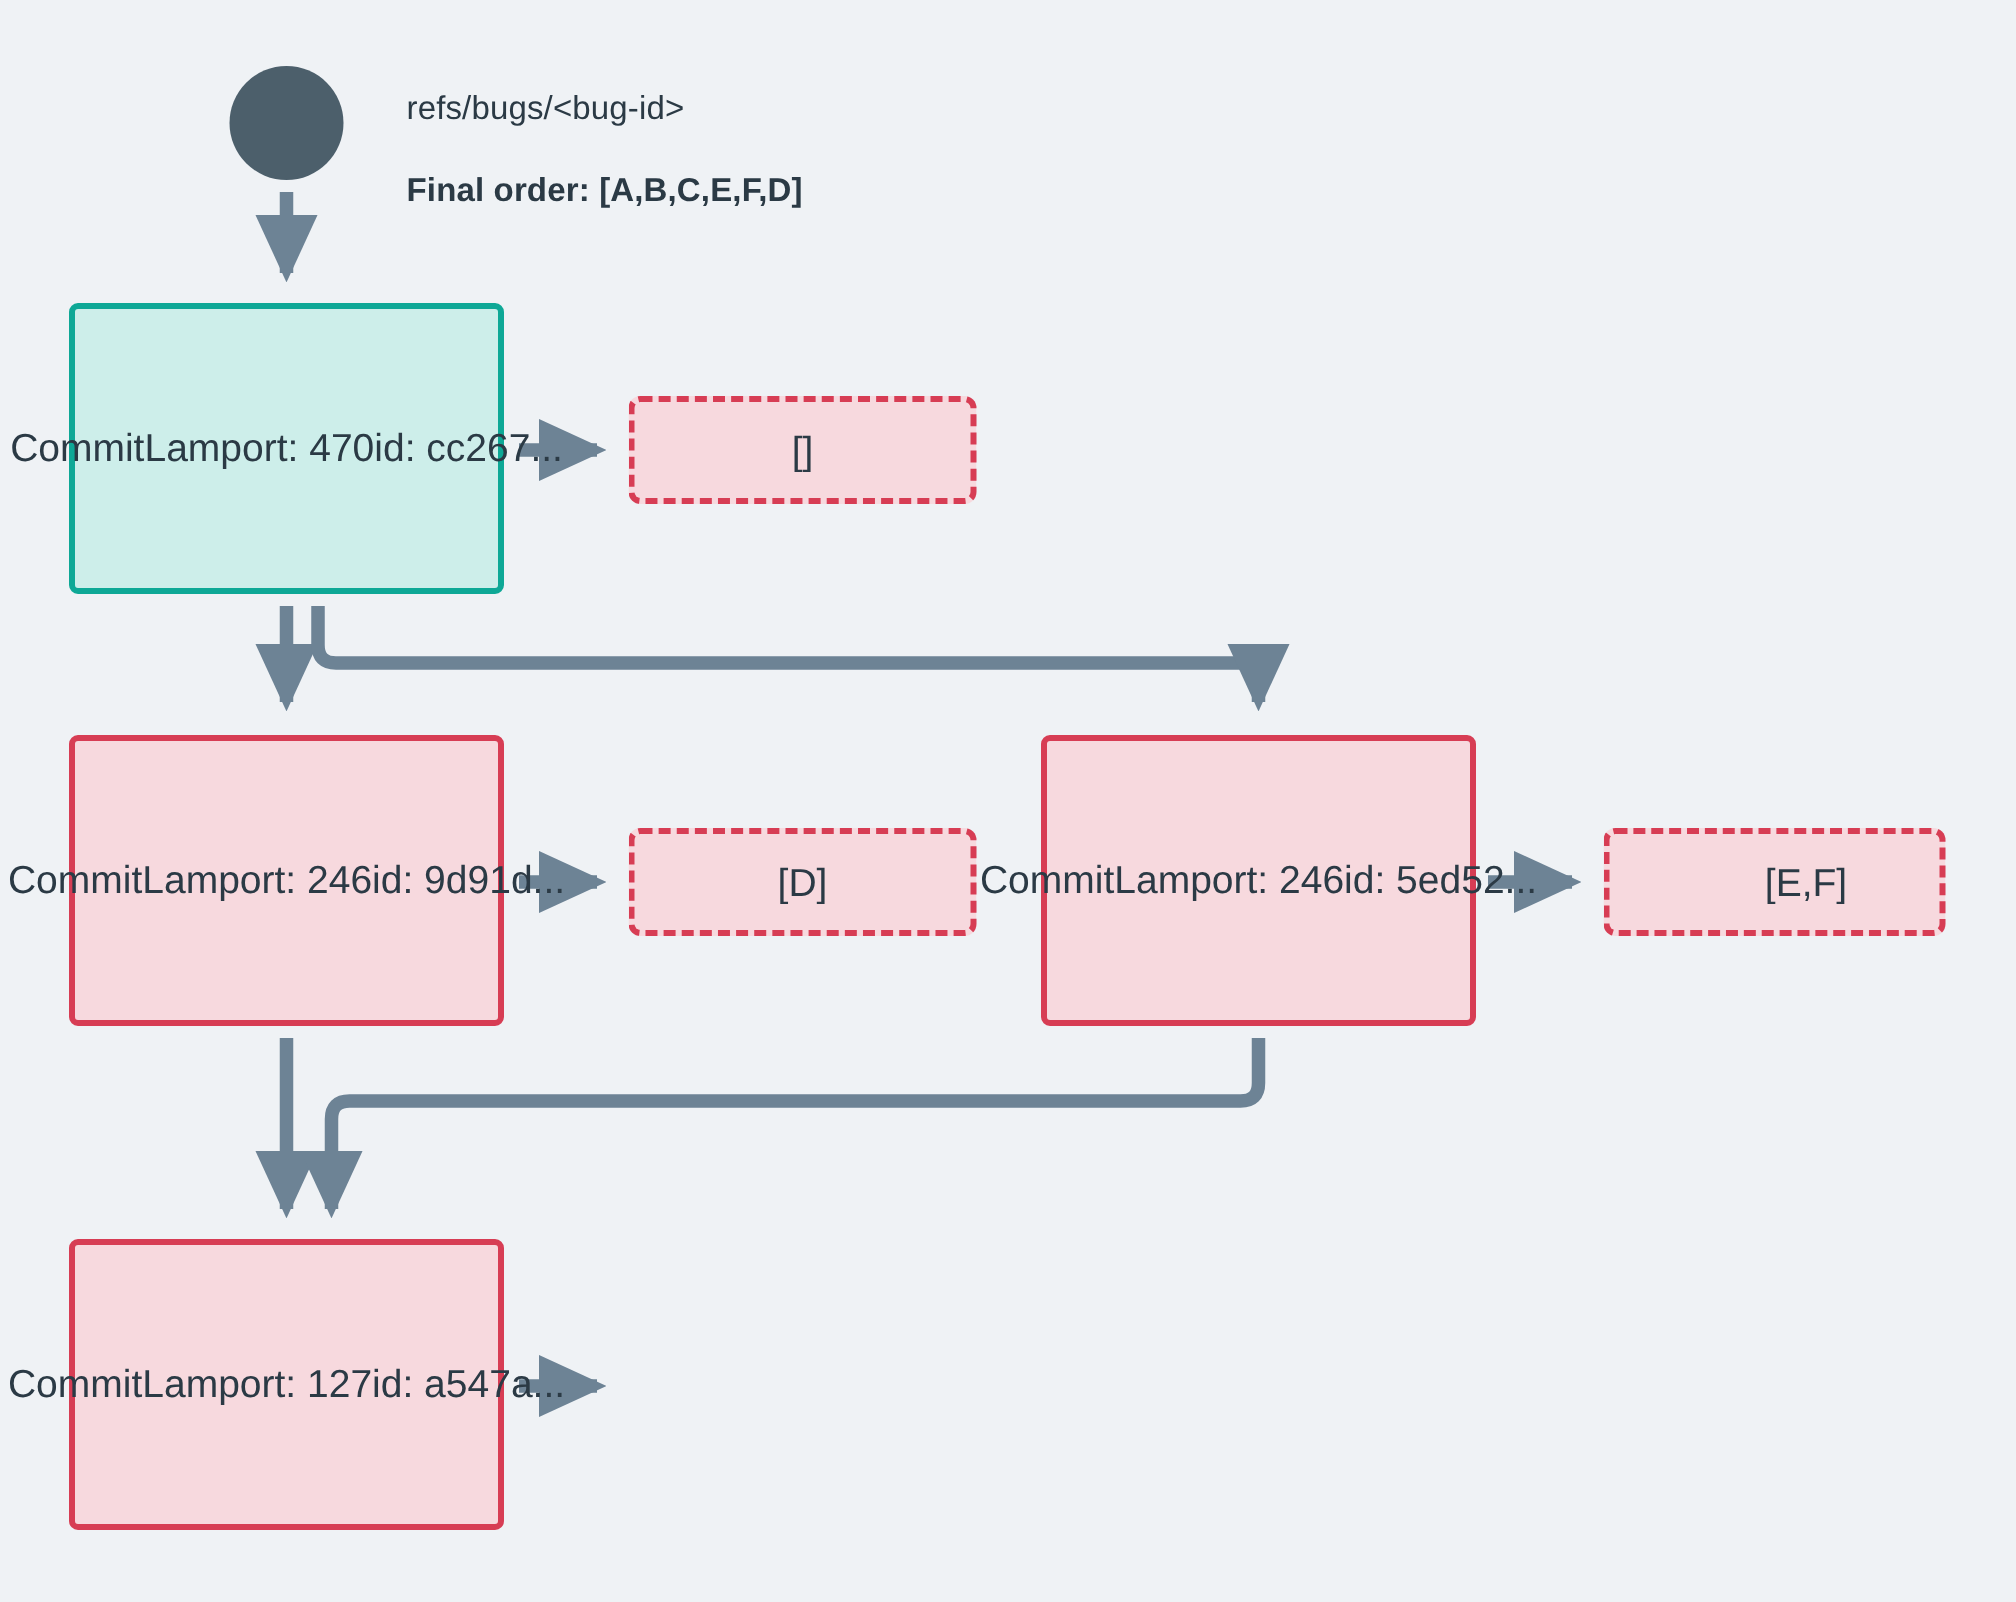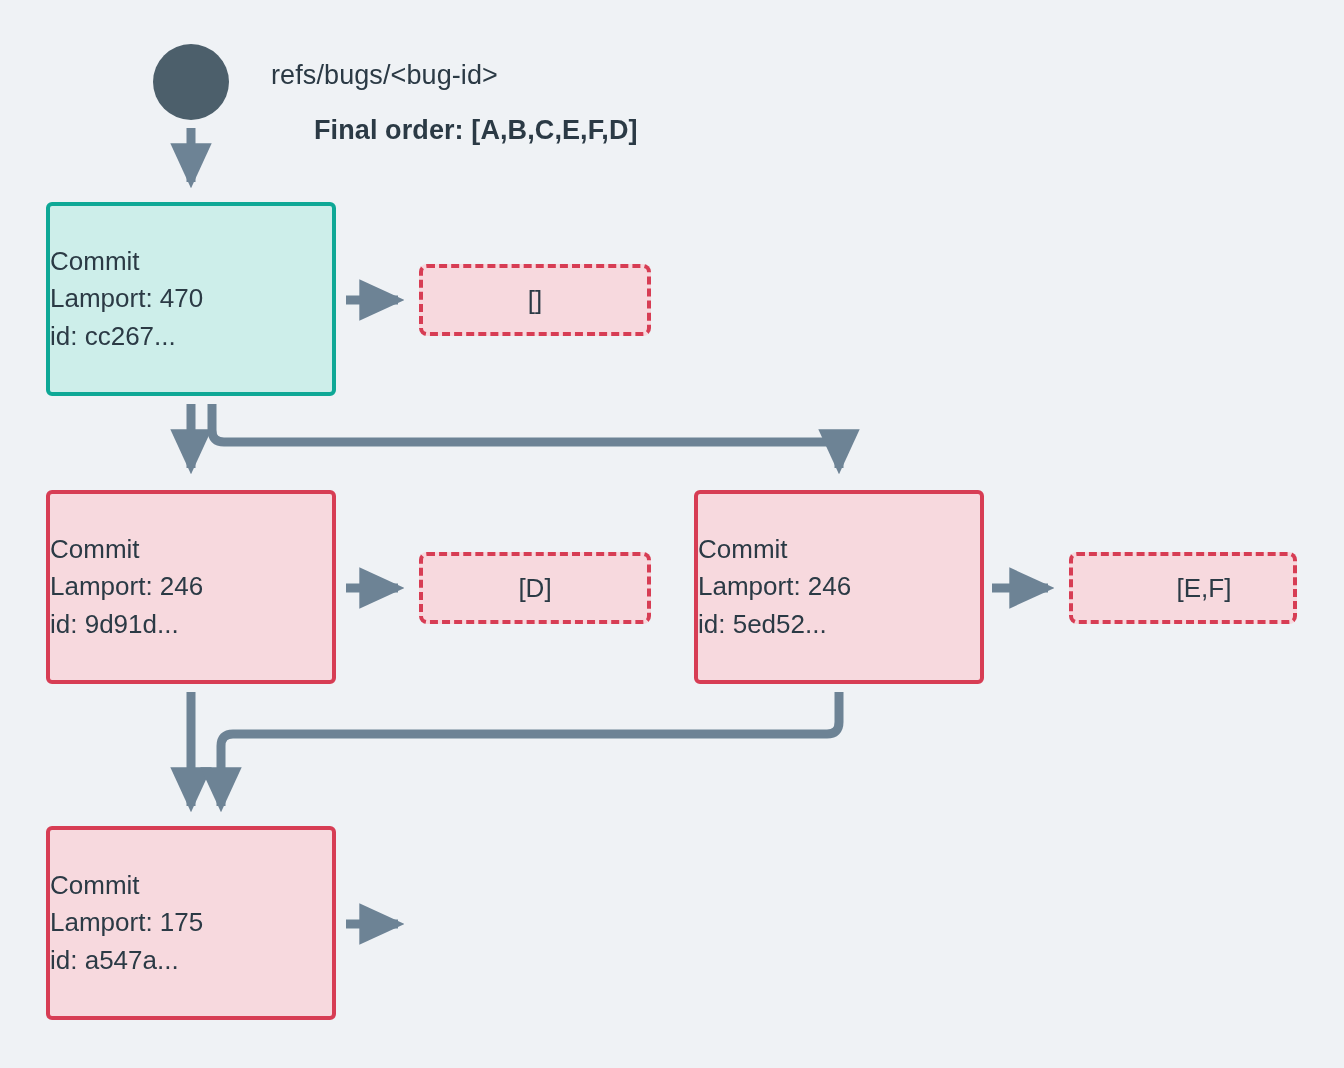--- a/index.html
+++ b/index.html
@@ -30,34 +30,34 @@
   
   .root-dot {
     position: absolute;
     width: 76px; height: 76px;
     border-radius: 50%;
     background: #4c5f6b;
   }
   .ref-label {
     position: absolute;
     color: #2b3a45;
-    font-size: 27px;
+    font-size: 22px;
     line-height: 1.2;
     white-space: nowrap;
     letter-spacing: .1px;
   }
-  .ref-label.bold { font-weight: bold; margin-left: 43px; }
+  .ref-label.bold { font-weight: bold; }
 
   
   .node {
     position: absolute;
     border-radius: 6px;
     display: flex;
-    flex-direction: column;
-    align-items: flex-start;
+    flex-direction: row;
+    align-items: center;
     justify-content: center;
     color: #2b3a45;
     font-size: 26px;
     line-height: 1.43;
     text-align: center;
   }
   .node .ln { display: block; white-space: nowrap; }
   .node.teal {
     background: #cdeeea;
     border: 4px solid #0ea896;
@@ -131,21 +131,21 @@
   </div>
 
   <div class="node pink" style="left:694px; top:490px; width:290px; height:194px;">
     <span class="ln">Commit</span>
     <span class="ln">Lamport: 246</span>
     <span class="ln">id: 5ed52...</span>
   </div>
 
   <div class="node pink" style="left:46px; top:826px; width:290px; height:194px;">
     <span class="ln">Commit</span>
-    <span class="ln">Lamport: 175</span>
+    <span class="ln">Lamport: 127</span>
     <span class="ln">id: a547a...</span>
   </div>
 
   <div class="opbox" style="left:419px; top:264px; width:232px; height:72px;">
     <span>[]</span>
   </div>
 
   <div class="opbox" style="left:419px; top:552px; width:232px; height:72px;">
     <span>[D]</span>
   </div>

